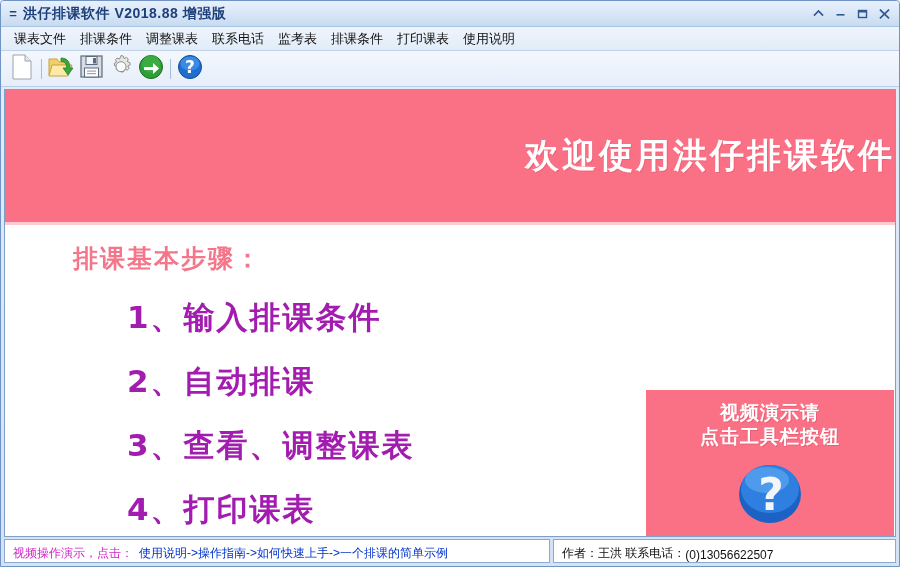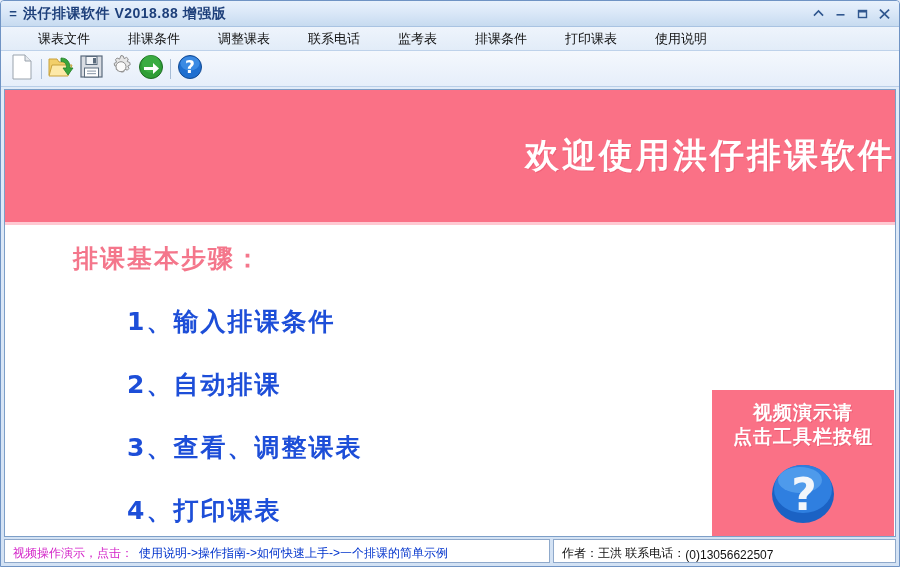--- a/index.html
+++ b/index.html
@@ -41,21 +41,21 @@
   }
   .win-btn svg{display:block;}
   
   .menubar{
     height:23px;flex:0 0 23px;
     background:linear-gradient(180deg,#eef4fc 0%,#e2ecf8 100%);
     border-bottom:1px solid #bed2ea;
     display:flex;align-items:center;padding-left:6px;
   }
   .menu-item{
-    font-size:13px;color:#111;padding:20px 7px;white-space:nowrap;line-height:16px;margin-left:24px;
+    font-size:13px;color:#111;padding:20px 7px;white-space:nowrap;line-height:16px;
   }
   
   .toolbar{
     height:35px;flex:0 0 35px;
     background:linear-gradient(180deg,#f4f8fd 0%,#e6eefa 100%);
     border-bottom:1px solid #b9cee8;
     display:flex;align-items:center;padding-left:6px;gap:0px;
   }
   .tb-btn{
     width:30px;height:30px;display:flex;align-items:center;justify-content:center;
@@ -84,26 +84,26 @@
     text-shadow:1px 1px 0 rgba(220,70,95,.35);
   }
   .steps{
     position:absolute;left:68px;top:152px;color:#f4768b;
   }
   .steps-title{
     font-size:25px;font-weight:bold;letter-spacing:2px;color:#f4768b;
     font-family:"DejaVu Sans","Liberation Sans",sans-serif;
   }
   .step-row{
-    font-size:25px;font-weight:bold;letter-spacing:2px;color:#1d4ed8;
-    margin-left:54px;margin-top:30px;
+    font-size:31px;font-weight:bold;letter-spacing:2px;color:#a21caf;
+    margin-left:54px;margin-top:22px;
     font-family:"DejaVu Sans","Liberation Sans",sans-serif;
   }
   .promo{
-    position:absolute;right:1px;bottom:0;width:182px;height:146px;
+    position:absolute;right:1px;bottom:0;width:248px;height:146px;
     background:#fa7186;display:flex;flex-direction:column;align-items:center;
     padding-top:10px;box-sizing:border-box;
   }
   .promo-line{
     color:#ffffff;font-size:19px;font-weight:bold;letter-spacing:1px;line-height:24px;
     font-family:"DejaVu Sans","Liberation Sans",sans-serif;
     text-shadow:1px 1px 0 rgba(214,64,92,.4);
     white-space:nowrap;
   }
   .promo-ball{margin-top:12px;}

